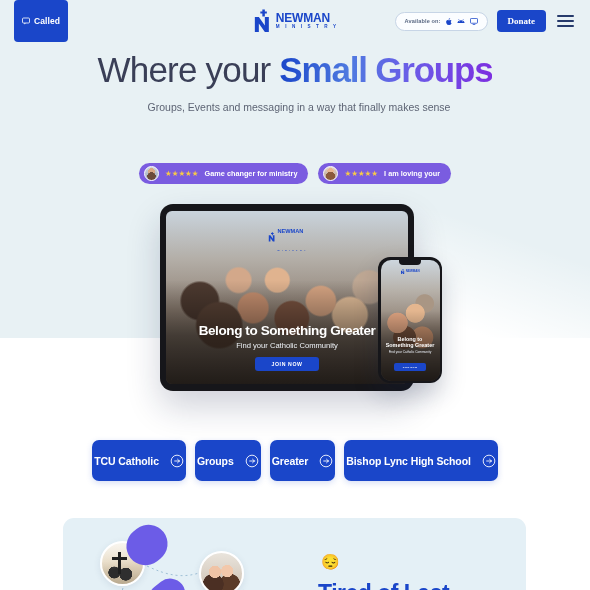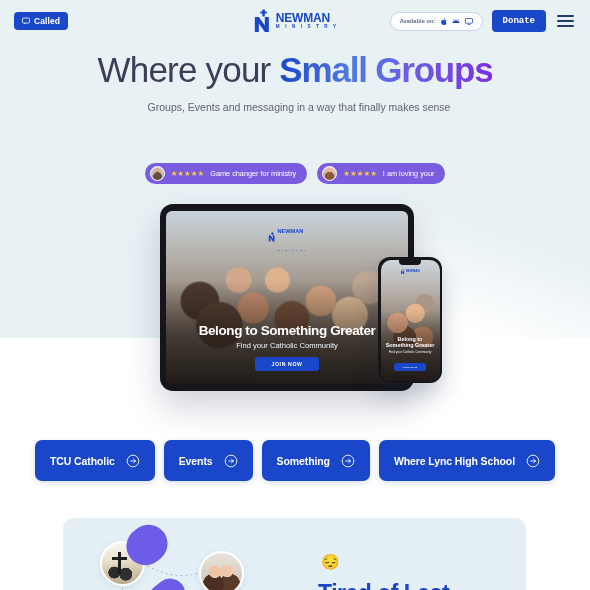--- a/index.html
+++ b/index.html
@@ -18,21 +18,21 @@
     background:#e8f1f4;
   }
   .hero-band::after{
     content:""; position:absolute; right:0; bottom:0; width:190px; height:150px;
     background:linear-gradient(200deg,rgba(255,255,255,0) 35%,#ffffff 85%);
   }
 
   
   .header{
     position:absolute; left:0; top:0; width:590px; height:42px;
-    display:flex; align-items:center; padding:0 14px; z-index:30;
+    display:flex; padding:0 14px; z-index:30;
   }
   .called-badge{
     display:inline-flex; align-items:center; gap:4px;
     background:#1a46c9; color:#fff; border-radius:4px;
     padding:4px 8px; font-size:8.5px; font-weight:700; letter-spacing:.1px;
     cursor:pointer;
   }
   .called-badge svg{ display:block; }
 
   .logo-wrap{
@@ -50,21 +50,21 @@
   .available-pill{
     display:flex; align-items:center; gap:5px;
     border:1px solid #c7d5e6; border-radius:12px; background:#fbfdff;
     padding:4px 9px; height:19px;
   }
   .available-pill .lbl{ font-size:5.6px; color:#5c6b85; font-weight:600; letter-spacing:.1px; }
   .available-pill .ico{ color:#1a46c9; display:flex; align-items:center; }
   .donate-btn{
     background:#1a46c9; color:#fff; border:none; border-radius:4px;
     font-size:9px; font-weight:700; padding:6px 11px; cursor:pointer;
-    font-family:Liberation Mono, monospace;
+    font-family:Liberation Serif, serif;
   }
   .burger{ display:flex; flex-direction:column; gap:3px; cursor:pointer; padding:2px; }
   .burger span{ display:block; width:17px; height:2px; background:#263a6b; border-radius:1px; }
 
   
   .hero-copy{ position:absolute; left:0; top:52px; width:590px; text-align:center; z-index:10; }
   .hl1{ font-size:35px; font-weight:400; color:#3a3f57; letter-spacing:-.8px; line-height:1.05; }
   .hl1 .grad{
     font-weight:800;
     background:linear-gradient(90deg,#1a46c9 0%,#4f7ae0 33%,#6b5ce7 62%,#7c2fe0 100%);
@@ -90,21 +90,21 @@
   }
   .av-m{ background-image:
       radial-gradient(circle at 50% 72%, #6b4b3a 0 36%, transparent 37%),
       radial-gradient(circle at 50% 34%, #d9a886 0 30%, transparent 31%),
       linear-gradient(#cfd6df,#9aa6b6); }
   .av-f{ background-image:
       radial-gradient(circle at 50% 70%, #8b5a3c 0 40%, transparent 41%),
       radial-gradient(circle at 50% 32%, #e8b693 0 28%, transparent 29%),
       linear-gradient(#e3d7cd,#b49a86); }
   .stars{ display:flex; gap:1px; color:#f7c948; font-size:7.5px; line-height:1; }
-  .r-text{ font-size:7.3px; color:#ffffff; font-weight:400; white-space:nowrap; }
+  .r-text{ font-size:7.3px; color:#ffffff; font-weight:700; white-space:nowrap; }
 
   
   .devices{ position:absolute; left:0; top:196px; width:590px; height:225px; z-index:8; }
   .blob{ position:absolute; background:#6c5ce7; border-radius:30px; }
   .blob-a{ left:126px; top:330px; width:42px; height:38px; transform:rotate(-38deg); }
   .blob-b{ left:148px; top:385px; width:38px; height:30px; transform:rotate(-38deg); }
 
   .tablet{
     position:absolute; left:160px; top:8px; width:254px; height:187px;
     background:#16161a; border-radius:13px; padding:7px 6px;
@@ -179,21 +179,21 @@
   }
 
   
   .partners{
     position:absolute; left:0; top:440px; width:590px;
     display:flex; justify-content:center; gap:9px; z-index:12;
   }
   .p-btn{
     display:flex; align-items:center; gap:11px;
     background:#1a46c9; color:#fff; border:none; border-radius:7px;
-    height:41px; padding:0 15px; cursor:pointer;
+    height:41px; padding:0 2px; cursor:pointer;
     font-family:"Liberation Sans", sans-serif;
     font-size:10.5px; font-weight:700; letter-spacing:-.1px;
     box-shadow:0 2px 6px rgba(26,70,201,.18);
   }
   .p-btn .arrow{ width:14px; height:14px; flex:none; }
 
   
   .bottom{
     position:absolute; left:63px; top:518px; width:463px; height:110px;
     background:#e4f0f6; border-radius:11px; overflow:hidden;
@@ -357,35 +357,35 @@
 
 <div class="partners">
   <button class="p-btn">
     <span>TCU Catholic</span>
     <svg class="arrow" viewBox="0 0 24 24" fill="none">
       <circle cx="12" cy="12" r="10" stroke="#fff" stroke-width="1.5"></circle>
       <path d="M8 12h8m0 0l-3-3m3 3l-3 3" stroke="#fff" stroke-width="1.5" stroke-linecap="round" stroke-linejoin="round"></path>
     </svg>
   </button>
   <button class="p-btn">
-    <span>Events</span>
+    <span>Groups</span>
     <svg class="arrow" viewBox="0 0 24 24" fill="none">
       <circle cx="12" cy="12" r="10" stroke="#fff" stroke-width="1.5"></circle>
       <path d="M8 12h8m0 0l-3-3m3 3l-3 3" stroke="#fff" stroke-width="1.5" stroke-linecap="round" stroke-linejoin="round"></path>
     </svg>
   </button>
   <button class="p-btn">
-    <span>Something</span>
+    <span>Greater</span>
     <svg class="arrow" viewBox="0 0 24 24" fill="none">
       <circle cx="12" cy="12" r="10" stroke="#fff" stroke-width="1.5"></circle>
       <path d="M8 12h8m0 0l-3-3m3 3l-3 3" stroke="#fff" stroke-width="1.5" stroke-linecap="round" stroke-linejoin="round"></path>
     </svg>
   </button>
   <button class="p-btn">
-    <span>Where Lync High School</span>
+    <span>Bishop Lync High School</span>
     <svg class="arrow" viewBox="0 0 24 24" fill="none">
       <circle cx="12" cy="12" r="10" stroke="#fff" stroke-width="1.5"></circle>
       <path d="M8 12h8m0 0l-3-3m3 3l-3 3" stroke="#fff" stroke-width="1.5" stroke-linecap="round" stroke-linejoin="round"></path>
     </svg>
   </button>
 </div>
 
 <div class="bottom">
   <svg class="dots" width="463" height="110" viewBox="0 0 463 110">
     <path d="M84 48 C105 58 120 60 136 55" stroke="#9fc0d6" stroke-width="1" stroke-dasharray="2 3" fill="none"></path>

